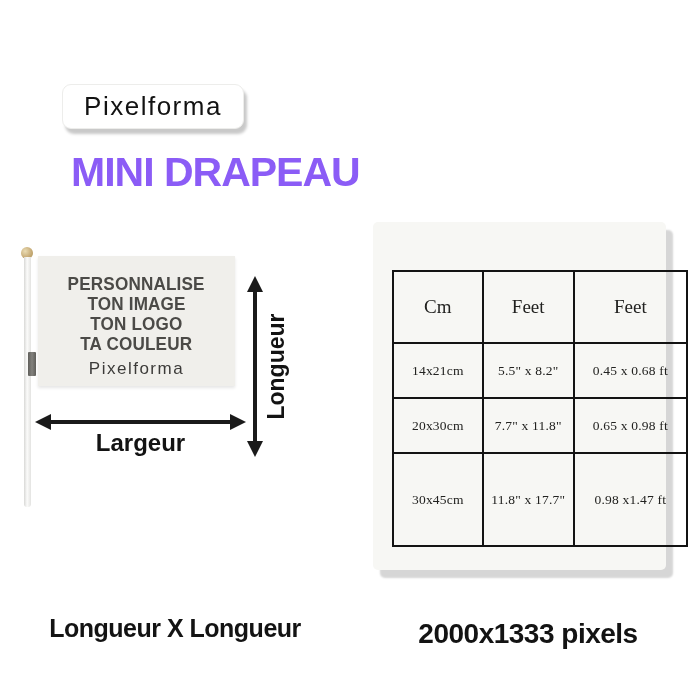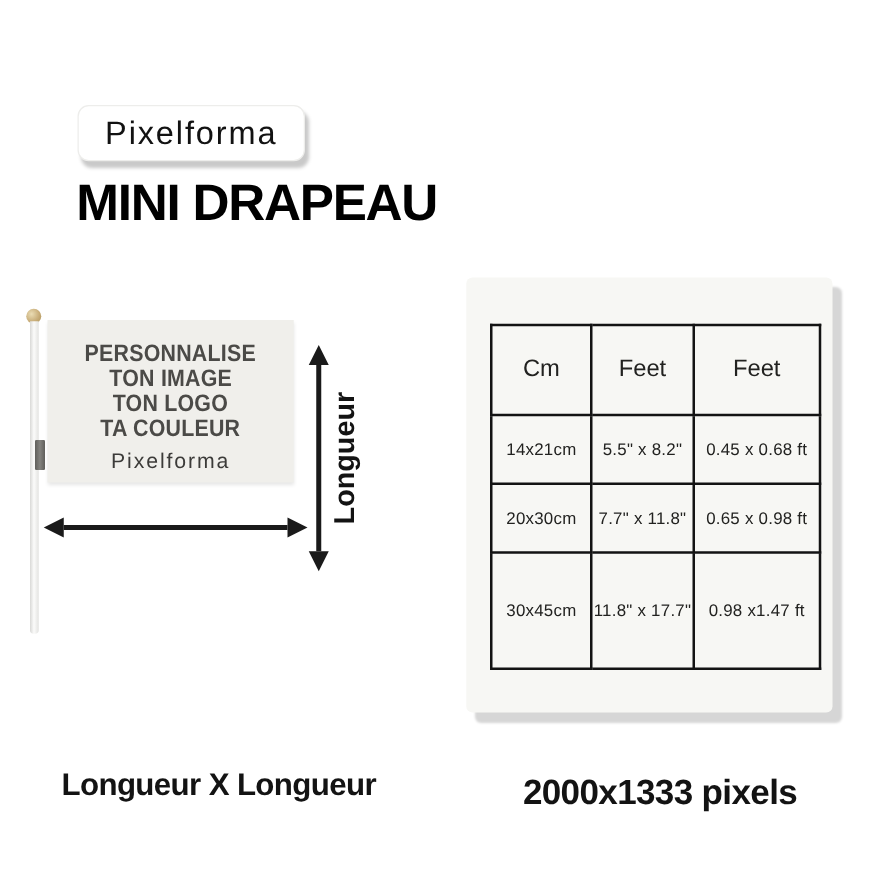--- a/index.html
+++ b/index.html
@@ -12,22 +12,22 @@
   .logo-card{
     position:absolute;left:62px;top:84px;width:180px;height:43px;
     background:#ffffff;border:1px solid #ededeb;border-radius:9px;
     box-shadow:3px 5px 3px #c9c9c9;
     display:flex;align-items:center;justify-content:center;
   }
   .logo-card span{font-size:26px;letter-spacing:1.5px;color:#121212;font-weight:500;}
 
   
   .page-title{
-    position:absolute;left:58px;top:136px;margin:3px;
-    font-size:41px;font-weight:800;letter-spacing:-1px;color:#000000;
+    position:absolute;left:58px;top:136px;margin:13px;
+    font-size:41px;font-weight:800;letter-spacing:-1px;color:#8b5cf6;
   }
 
   
   .pole-finial{
     position:absolute;left:21px;top:247px;width:12px;height:12px;border-radius:50%;
     background:radial-gradient(circle at 35% 35%, #eadcb4 0%, #c8ad79 55%, #a98f52 100%);
   }
   .flag-pole{
     position:absolute;left:24px;top:257px;width:7px;height:250px;
     background:linear-gradient(90deg,#d8d8d6 0%,#fbfbfa 45%,#e3e3e1 100%);
@@ -79,22 +79,22 @@
     font-size:23px;font-weight:800;color:#131313;
   }
 
   
   .size-card{
     position:absolute;left:373px;top:222px;width:293px;height:348px;
     background:#f7f7f4;border-radius:5px;
     box-shadow:7px 8px 2px #d6d6d6;
   }
   .size-table{
-    position:absolute;left:19px;top:37px;width:265px;height:275px;
-    border-collapse:collapse;table-layout:fixed;
+    position:absolute;left:19px;top:48px;width:296px;height:275px;
+    border-collapse:collapse;table-layout:fixed;font-family:Liberation Serif, serif;
   }
   .size-table th,.size-table td{
     border:2.5px solid #131313;text-align:center;vertical-align:middle;
     font-weight:400;color:#222220;padding:0;
   }
   .size-table th{font-size:19px;}
   .size-table td{font-size:13.5px;letter-spacing:0.2px;margin-top:28px;}
   .col-cm{width:30.5%;}
   .col-pouce{width:31%;}
   .col-feet{width:38.5%;}
@@ -133,20 +133,21 @@
     <div class="flag-line">TA COULEUR</div>
     <div class="flag-brand">Pixelforma</div>
   </div>
   <div class="pole-tag"></div>
 
   <div class="arrow-h">
     <div class="head-left"></div>
     <div class="shaft"></div>
     <div class="head-right"></div>
   </div>
+  <div class="width-label">Largeur</div>
 
   <div class="arrow-v">
     <div class="head-up"></div>
     <div class="shaft"></div>
     <div class="head-down"></div>
   </div>
   <div class="length-label">
     <span>Longueur</span>
   </div>
 

